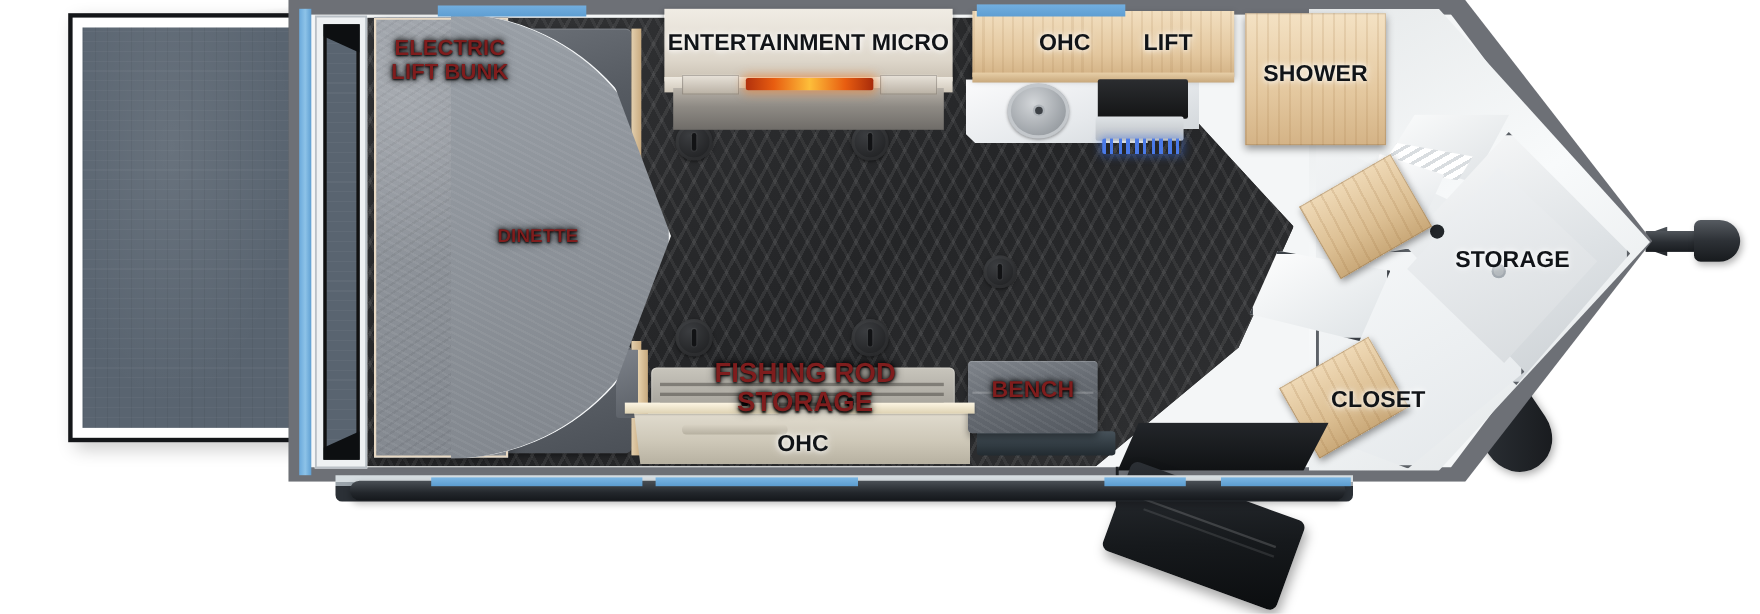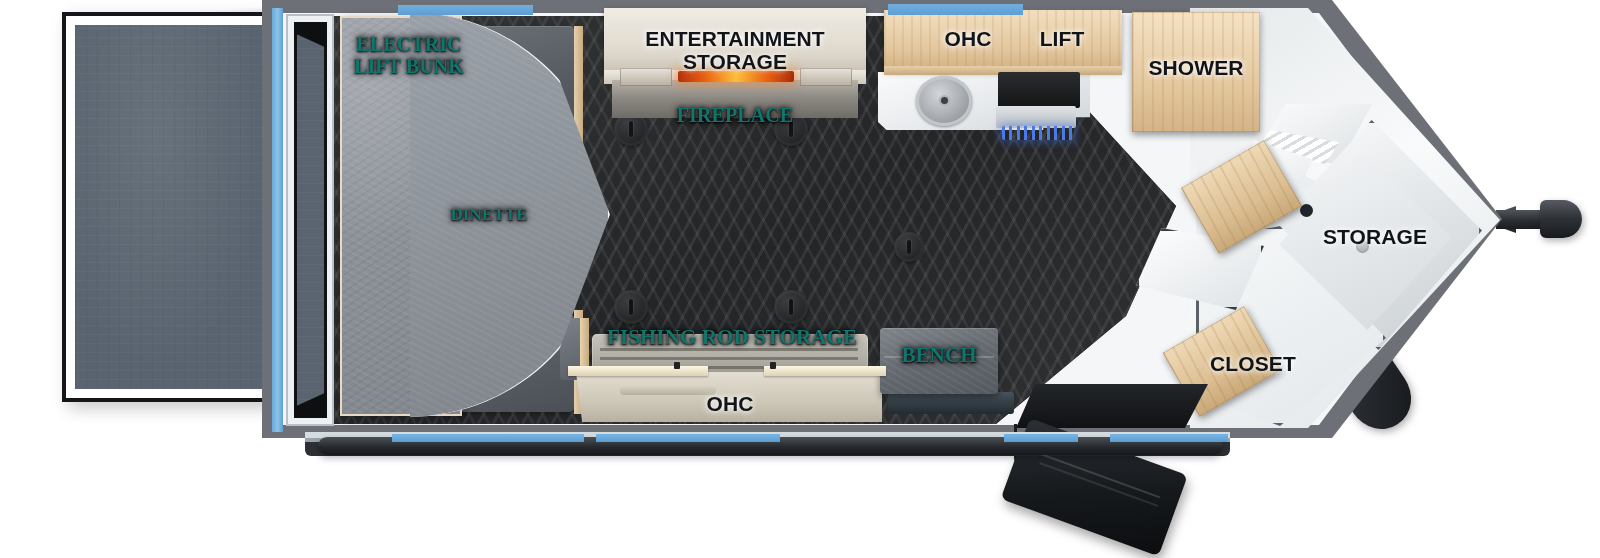--- a/index.html
+++ b/index.html
@@ -4,22 +4,22 @@
 <style>
   html,body{margin:0;padding:0;background:#ffffff;}
   body{width:1600px;height:558px;overflow:hidden;
        font-family:"Liberation Sans","DejaVu Sans",sans-serif;}
 
   #stage{position:relative;width:1600px;height:558px;background:#fff;}
 
   
   .lbl{position:absolute;z-index:60;text-align:center;line-height:1.08;
        font-weight:700;letter-spacing:.1px;white-space:pre-line;pointer-events:none;}
-  .lbl.white{color:#0f766e;
-       text-shadow:0 0 5px rgba(0,0,0,.95),0 0 9px rgba(0,0,0,.8),0 1px 2px rgba(0,0,0,.9);font-family:Liberation Serif, serif;}
+  .lbl.white{color:#7f1d1d;
+       text-shadow:0 0 5px rgba(0,0,0,.95),0 0 9px rgba(0,0,0,.8),0 1px 2px rgba(0,0,0,.9);}
   .lbl.dark{color:#111418;
        text-shadow:0 0 5px rgba(255,255,255,.95),0 0 9px rgba(255,255,255,.85);}
 
   
   #rampwrap{position:absolute;left:62px;top:12px;width:228px;height:390px;z-index:20;}
   #rampOuter{position:absolute;inset:0;background:#141619;
        box-shadow:6px 6px 16px rgba(0,0,0,.22);}
   #rampMid{position:absolute;left:4px;top:4px;right:4px;bottom:4px;background:#ffffff;}
   #rampFace{position:absolute;left:9px;top:9px;right:9px;bottom:9px;
        background:#596470;
@@ -345,22 +345,21 @@
   <div id="bunkArc"></div>
   <div class="lbl white" style="left:345px;top:34px;width:128px;font-size:20px;">ELECTRIC
 LIFT BUNK</div>
 
   <div id="entCab"></div>
   <div id="entShelf"></div>
   <div id="fpBody"></div>
   <div class="fpSide" style="left:620px;"></div>
   <div class="fpSide" style="left:800px;"></div>
   <div id="fpGlow"></div>
-  <div class="lbl dark" style="left:600px;top:28px;width:270px;font-size:21px;">ENTERTAINMENT STORAGE</div>
-  <div class="lbl white" style="left:640px;top:105px;width:190px;font-size:20px;">FIREPLACE</div>
+  <div class="lbl dark" style="left:600px;top:28px;width:270px;font-size:21px;">ENTERTAINMENT MICRO</div>
 
   <div id="ohcCab"></div>
   <div id="ohcLip"></div>
   <div id="counter"></div>
   <div id="sink"></div>
   <div id="sinkDrain"></div>
   <div id="micro"></div>
   <div id="cooktop"></div>
   <div id="burners"></div>
   <div class="lbl dark" style="left:920px;top:28px;width:96px;font-size:21px;">OHC</div>
@@ -392,21 +391,21 @@
   <div id="frsBack"></div>
   <div class="frsSlot" style="top:348px;"></div>
   <div class="frsSlot" style="top:357px;"></div>
   <div class="frsSlot" style="top:366px;"></div>
   <div id="ohcBase"></div>
   <div class="frsRail" style="left:568px;width:140px;"></div>
   <div class="frsRail" style="left:764px;width:122px;"></div>
   <div class="frsClip" style="left:674px;"></div>
   <div class="frsClip" style="left:770px;"></div>
   <div id="ohcHandle"></div>
-  <div class="lbl white" style="left:600px;top:326px;width:264px;font-size:21px;">FISHING ROD STORAGE</div>
+  <div class="lbl white" style="left:600px;top:326px;width:264px;font-size:25px;">FISHING ROD STORAGE</div>
   <div class="lbl dark" style="left:672px;top:393px;width:116px;font-size:21px;">OHC</div>
 
   <div id="benchBase"></div>
   <div id="bench"></div>
   <div id="benchLine"></div>
   <div class="lbl white" style="left:884px;top:344px;width:110px;font-size:21px;">BENCH</div>
 
   <div id="btmRail"></div>
   <div class="btmBlue" style="left:392px;width:192px;"></div>
   <div class="btmBlue" style="left:596px;width:184px;"></div>

